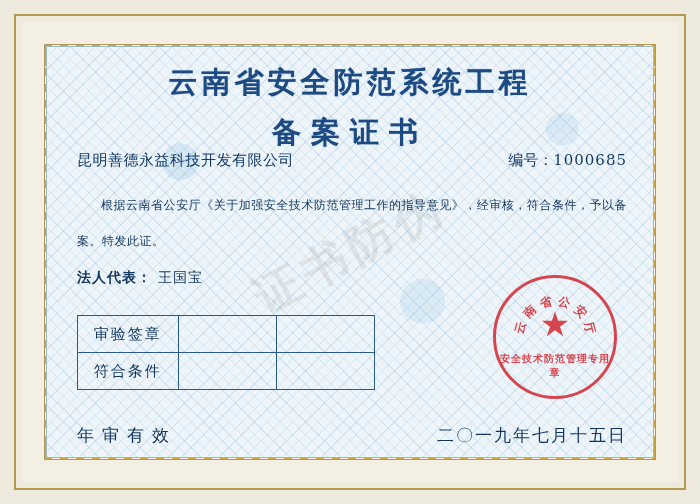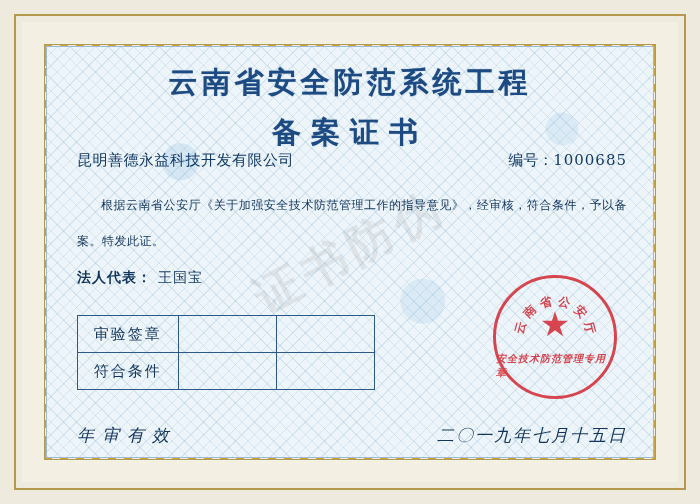--- a/index.html
+++ b/index.html
@@ -97,21 +97,21 @@
     color:#11355c;
     text-align:center;
     letter-spacing:2px;
   }
   table.audit td.label{width:110px;}
   table.audit td.blank{width:110px;}
 
   .footer{
     position:absolute;left:30px;right:26px;bottom:10px;
     display:flex;align-items:flex-end;justify-content:space-between;
-    font-size:17px;color:#11355c;font-style:italic;
+    font-size:17px;color:#11355c;
   }
   .valid{letter-spacing:8px;font-size:17px;}
   .date{letter-spacing:2px;font-size:17px;white-space:nowrap;}
 
   
   .seal{
     position:absolute;right:36px;bottom:58px;
     width:118px;height:118px;border-radius:50%;
     border:3px solid #d2202a;
     opacity:0.82;
@@ -127,21 +127,21 @@
     transform-origin:0 0;
   }
   .seal .star{
     position:absolute;left:50%;top:40%;
     width:0;height:0;transform:translate(-50%,-50%);
     font-size:34px;line-height:34px;color:#d2202a;
   }
   .seal .star::before{content:"★";position:absolute;transform:translate(-50%,-50%);}
   .seal .bottom-text{
     position:absolute;left:0;right:0;bottom:16px;
-    text-align:left;font-size:10px;font-weight:bold;letter-spacing:1px;font-style:italic;
+    text-align:center;font-size:10px;font-weight:bold;letter-spacing:1px;
   }
   
   .watermark{
     position:absolute;left:0;top:0;right:0;bottom:0;
     display:flex;align-items:center;justify-content:center;
     transform:rotate(-28deg);
     color:rgba(150,150,150,0.18);
     font-size:46px;letter-spacing:6px;font-weight:bold;
     pointer-events:none;
   }

